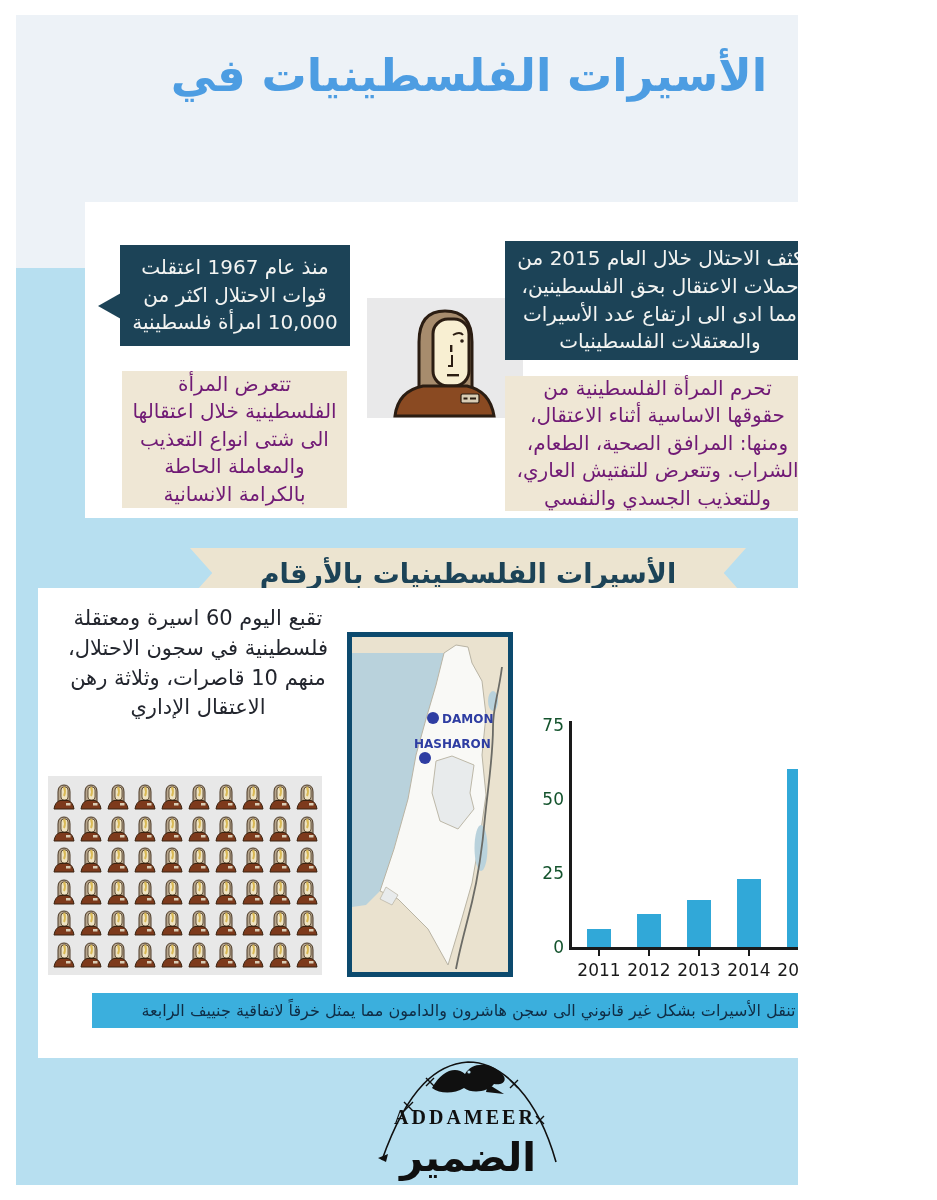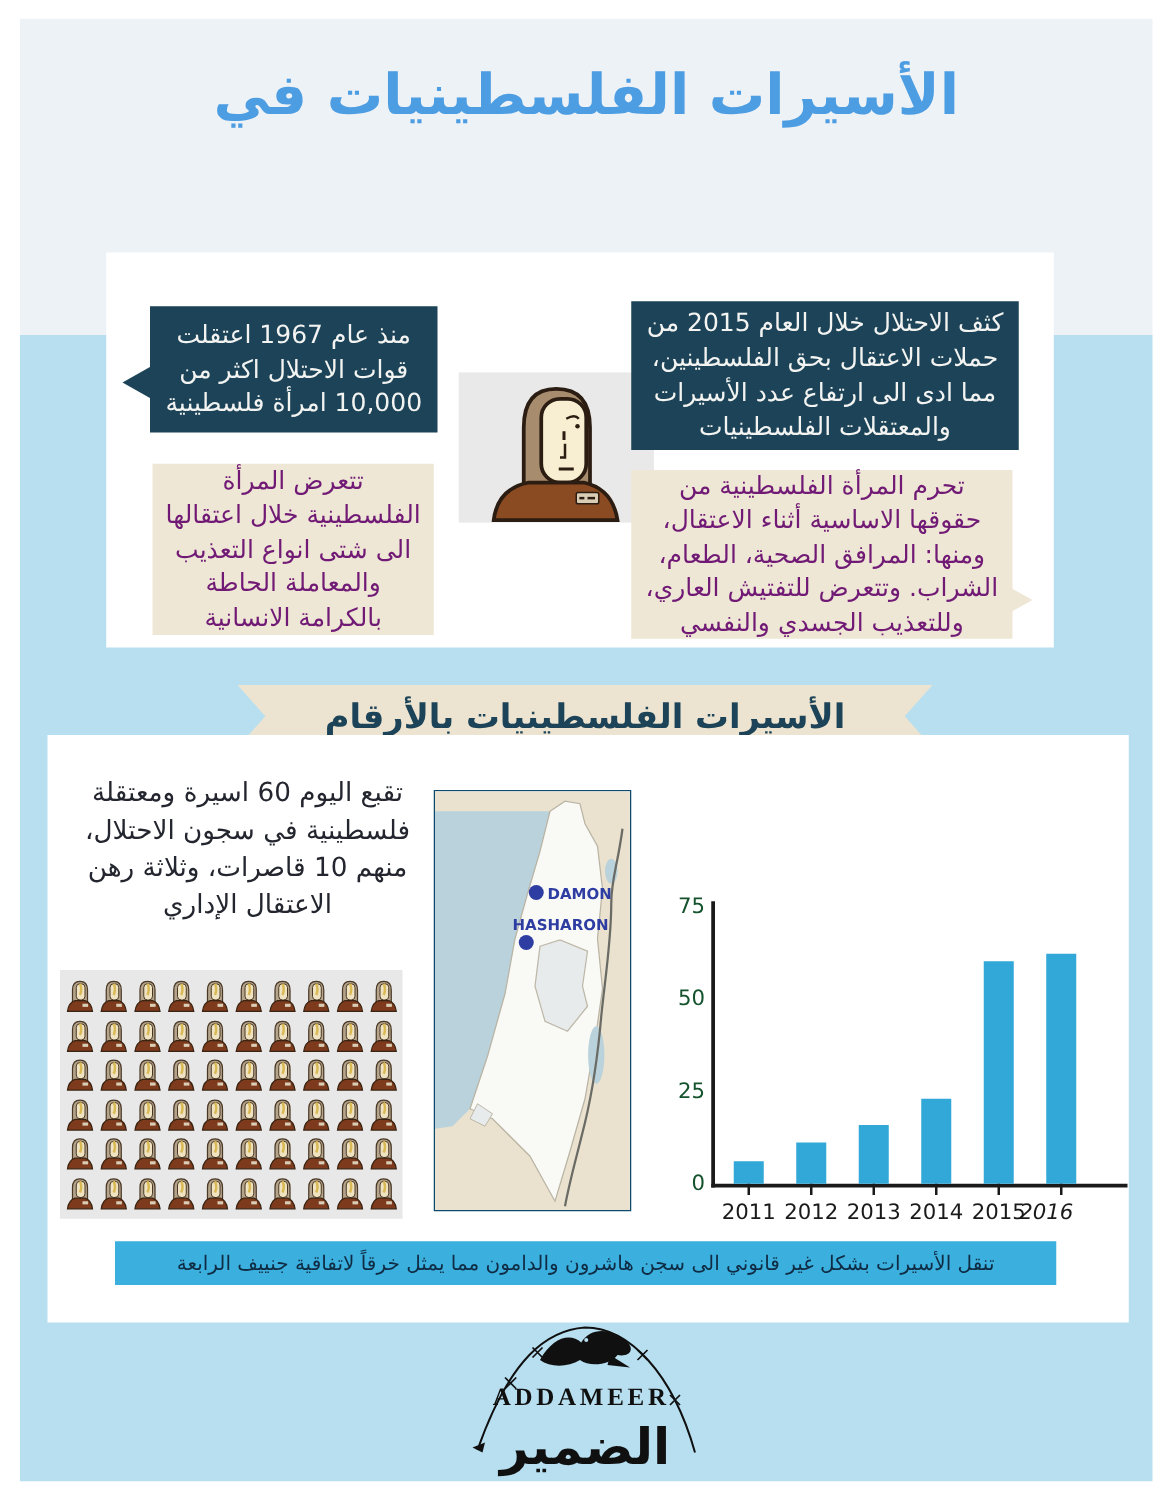--- a/index.html
+++ b/index.html
@@ -1,16 +1,16 @@
 <!DOCTYPE html>
 <html lang="ar"><head>
 <meta charset="utf-8">
 <style>
   html,body{margin:0;padding:0;background:#fff;}
-  .page{position:relative;width:937px;height:1200px;background:#ffffff;overflow:hidden;
+  .page{position:relative;width:798px;height:1200px;background:#ffffff;overflow:hidden;
         font-family:"DejaVu Sans",sans-serif;}
   .abs{position:absolute;}
 
   
   .header{left:16px;top:15px;width:906px;height:253px;background:#edf2f7;text-align:center;}
   .title-line{direction:rtl;color:#4d9de2;font-weight:bold;font-size:45px;line-height:66px;}
   .title-line.first{margin-top:28px;}
 
   
   .bluebg{left:16px;top:268px;width:906px;height:917px;background:#b7dff0;}
@@ -36,29 +36,29 @@
 
   .avatar-box{left:282px;top:96px;width:156px;height:120px;background:#e9e9ea;}
 
   
   .ribbon{left:190px;top:548px;width:556px;height:50px;background:#ece4d0;
           clip-path:polygon(0% 0%,100% 0%,96% 50%,100% 100%,0% 100%,4% 50%);
           display:flex;align-items:center;justify-content:center;
           direction:rtl;color:#1c4357;font-weight:bold;font-size:27px;}
 
   
-  .par{direction:rtl;text-align:center;color:#23262e;font-size:21px;line-height:1.42;margin-top:16px;}
+  .par{direction:rtl;text-align:center;color:#23262e;font-size:21px;line-height:1.42;}
   .par-left{left:17px;top:16px;width:286px;}
   .par-right{left:520px;top:16px;width:336px;}
 
   .icon-panel{left:10px;top:188px;width:274px;height:199px;background:#e8e8e8;
           display:grid;grid-template-columns:repeat(10,1fr);align-content:space-evenly;
           justify-items:center;padding:3px 2px;box-sizing:border-box;}
 
-  .map-box{left:309px;top:44px;width:156px;height:335px;border:1px solid #0c4a6e;box-sizing:content-box;}
+  .map-box{left:309px;top:44px;width:156px;height:335px;border:5px solid #0c4a6e;box-sizing:content-box;}
 
   
   .chart{left:495px;top:130px;width:380px;height:262px;}
   .plot{position:absolute;left:36px;bottom:30px;width:330px;height:226px;
         border-left:3px solid #1a1a1a;border-bottom:3px solid #1a1a1a;}
   .bar{position:absolute;bottom:0;width:24px;}
   .xtick{position:absolute;bottom:-9px;width:2px;height:9px;background:#1a1a1a;}
   .xlabel{position:absolute;bottom:-33px;width:50px;text-align:center;font-size:17px;color:#1a1a1a;}
   .ytick{position:absolute;left:-46px;width:38px;text-align:right;font-size:17px;color:#14532d;}
 

